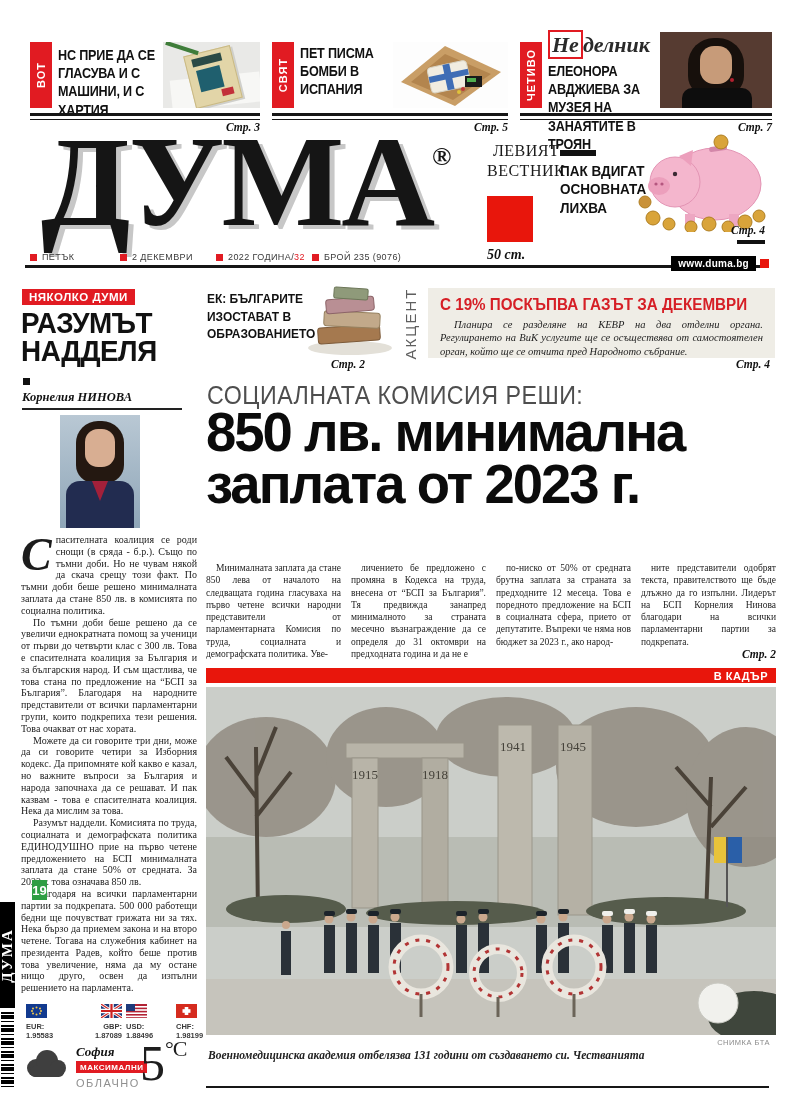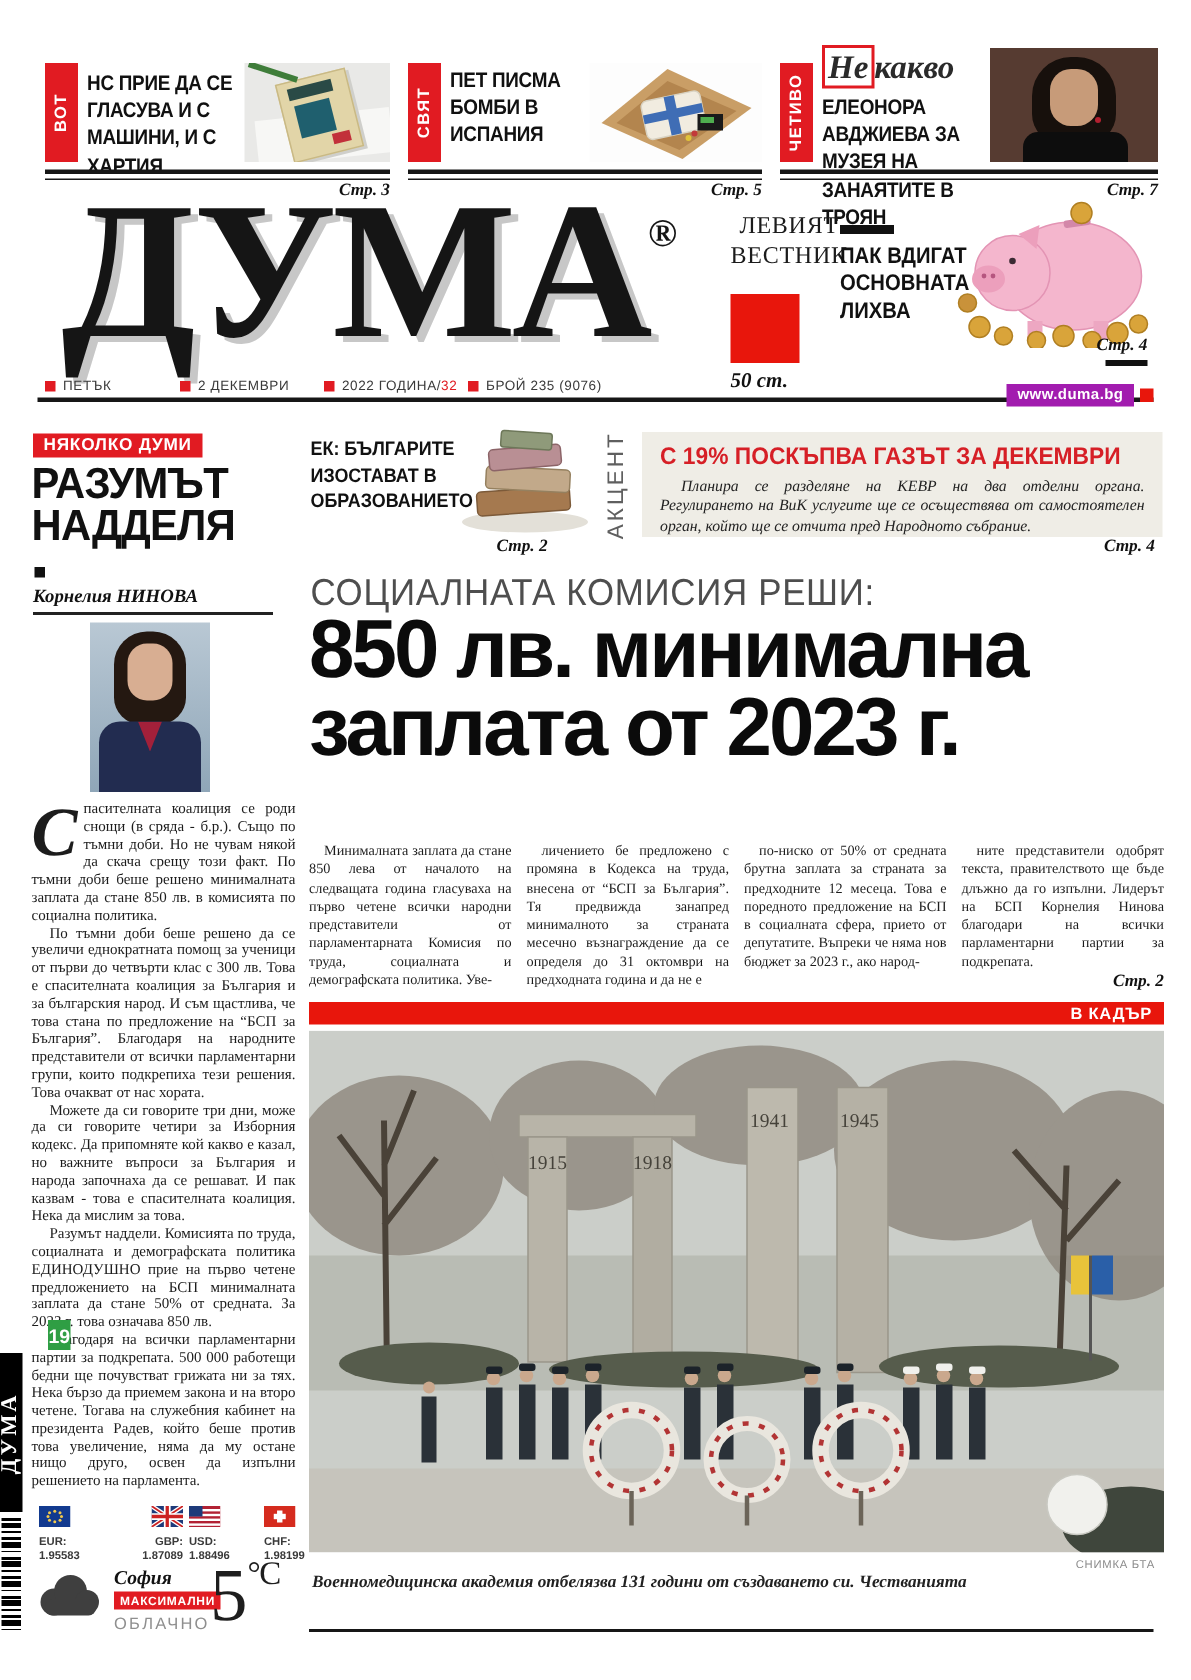--- a/index.html
+++ b/index.html
@@ -25,21 +25,21 @@
   .redsq{background:#e8160c;}
   .promo-title{font-weight:800;font-size:15px;line-height:1.22;transform:scaleX(.9);transform-origin:left top;}
   .dash{background:#111;}
 
   
   .dl-item{font-size:9px;letter-spacing:.4px;color:#3a3a3a;white-space:nowrap;}
   .dl-item b.sq{display:inline-block;width:7px;height:7px;background:#e11b22;margin-right:5px;vertical-align:-1px;}
   .dl-red{color:#e11b22;}
   .price{font-family:"Liberation Serif",serif;font-style:italic;font-weight:bold;font-size:14px;}
   .rule{background:#161616;}
-  .site{background:#a21caf;color:#fff;font-size:10px;font-weight:bold;padding:2px 7px;letter-spacing:.3px;}
+  .site{background:#000000;color:#fff;font-size:10px;font-weight:bold;padding:2px 7px;letter-spacing:.3px;}
 
   
   .rubric{background:#e11b22;color:#fff;font-weight:bold;font-size:11.5px;padding:2px 7px;letter-spacing:.5px;display:inline-block;}
   .op-title{font-weight:800;font-size:29px;line-height:.97;letter-spacing:-.5px;transform:scaleX(.96);transform-origin:left top;}
   .op-bullet{width:7px;height:7px;background:#111;}
   .byline{font-family:"Liberation Serif",serif;font-style:italic;font-weight:bold;font-size:12.5px;}
   .op-rule{border-top:2px solid #222;}
   .op-text{font-family:"Liberation Serif",serif;font-size:10px;line-height:11.8px;text-align:justify;color:#1c1c1c;}
   .op-text p{margin:0;text-indent:12px;}
   .op-text p.first{text-indent:0;}
@@ -122,21 +122,21 @@
       <circle cx="70" cy="47" r="2" fill="#c23a3a"></circle>
         <circle cx="66" cy="50" r="2" fill="#e0c23a"></circle>
     </svg>
   </div>
   <div class="abs cutline" style="left:272px;top:113px;width:236px;"></div>
   <div class="abs pageref" style="left:272px;top:121px;width:236px;text-align:right;">Стр. 5</div>
 
   <div class="abs vlabel" style="left:520px;top:42px;width:22px;height:66px;">
       <span>ЧЕТИВО</span>
     </div>
-  <div class="abs ned" style="left:548px;top:32px;"><span class="nbx">Не</span><span>какво</span></div>
+  <div class="abs ned" style="left:548px;top:32px;"><span class="nbx">Не</span><span>делник</span></div>
   <div class="abs t-title" style="left:548px;top:62px;width:118px;">ЕЛЕОНОРА АВДЖИЕВА ЗА МУЗЕЯ НА ЗАНАЯТИТЕ В ТРОЯН</div>
   <div class="abs t-img" style="left:660px;top:32px;width:112px;height:76px;background:#563b31;">
     <div class="abs" style="left:28px;top:6px;width:56px;height:58px;background:#17100c;border-radius:26px 26px 20px 20px;"></div>
     <div class="abs" style="left:40px;top:14px;width:32px;height:38px;background:#c79b79;border-radius:14px;"></div>
     <div class="abs" style="left:22px;top:56px;width:70px;height:22px;background:#0d0d0d;border-radius:10px 10px 0 0;"></div>
     <div class="abs" style="left:70px;top:46px;width:4px;height:4px;background:#b32030;border-radius:50%;"></div>
   </div>
   <div class="abs cutline" style="left:520px;top:113px;width:252px;"></div>
   <div class="abs pageref" style="left:520px;top:121px;width:252px;text-align:right;">Стр. 7</div>
 

